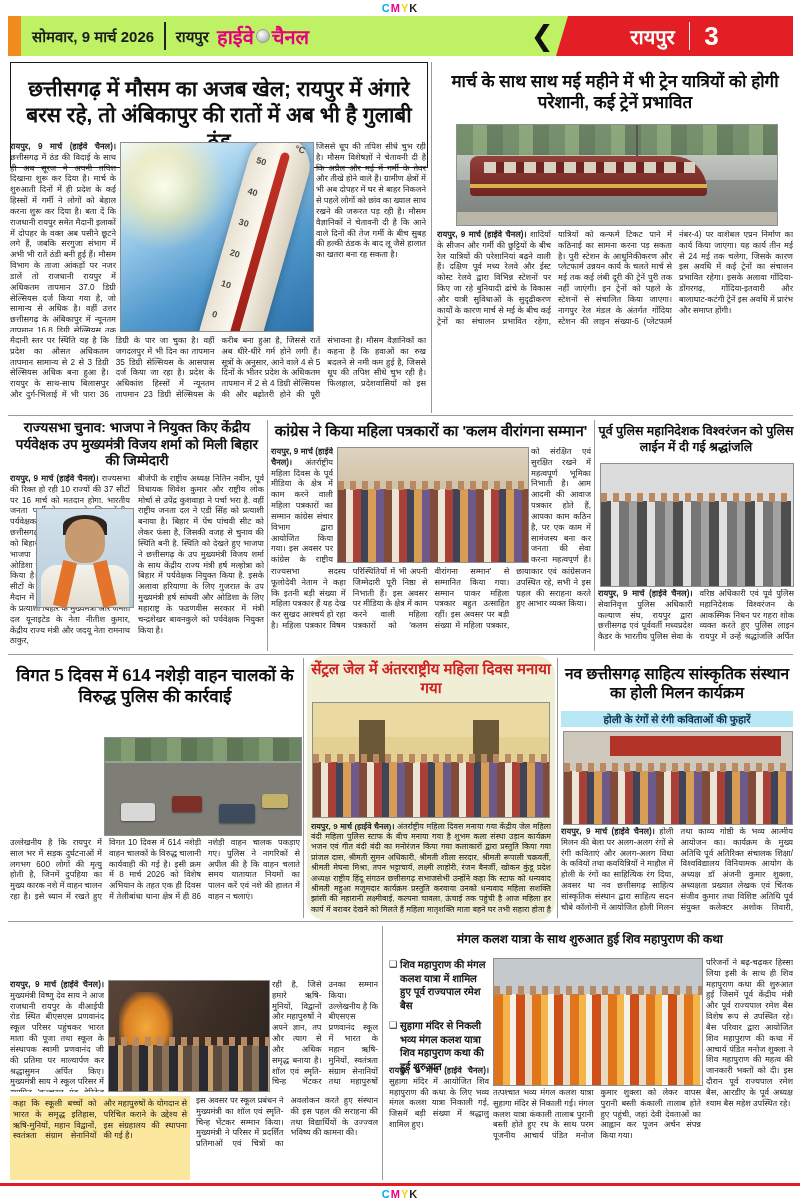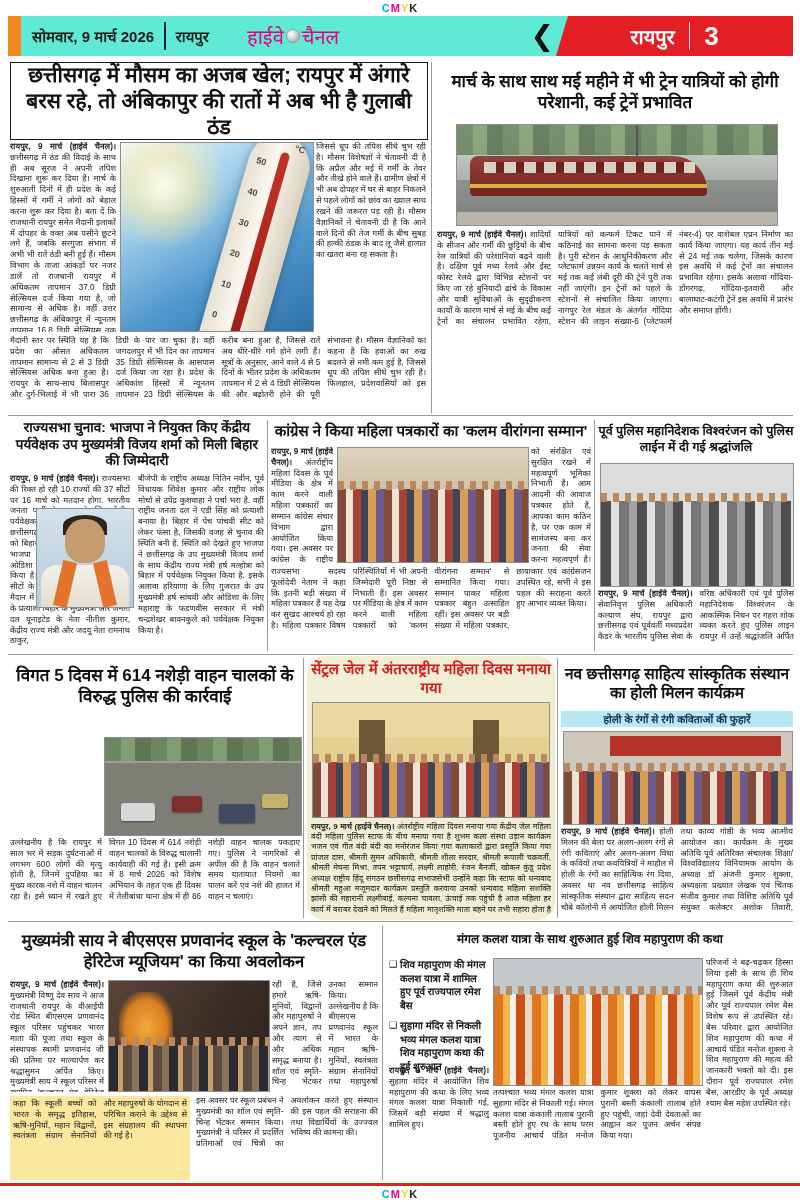--- a/index.html
+++ b/index.html
@@ -3,40 +3,40 @@
 <meta charset="utf-8">
 <style>
   html,body{margin:0;padding:0;background:#ffffff;}
   .page{position:relative;width:800px;height:1203px;background:#fff;overflow:hidden;
         font-family:"Liberation Sans","DejaVu Sans",sans-serif;color:#111;}
   .abs{position:absolute;}
   
   .cmyk{position:absolute;left:0;right:0;text-align:center;font-weight:bold;font-size:11px;letter-spacing:1px;}
   .cmyk .c{color:#00aeef}.cmyk .m{color:#ec008c}.cmyk .y{color:#f7d117}.cmyk .k{color:#221f1f}
   
-  .masthead{position:absolute;left:8px;top:16px;width:785px;height:40px;background:#5eead4;
+  .masthead{position:absolute;left:8px;top:16px;width:785px;height:40px;background:#bef264;
             display:flex;align-items:center;}
   .m-tab{position:absolute;left:0;top:0;width:13px;height:100%;background:#f28a1e;}
   .m-date{margin-left:24px;font-weight:bold;font-size:15px;color:#1c1c1c;}
   .m-vdiv{width:1.5px;height:72%;background:#222;margin:0 10px;}
   .m-city{font-weight:bold;font-size:15px;color:#1c1c1c;}
-  .m-logo{font-weight:normal;font-size:20px;color:#e6007d;margin-left:38px;display:flex;align-items:center;}
+  .m-logo{font-weight:bold;font-size:20px;color:#e6007d;margin-left:8px;display:flex;align-items:center;}
   .globe{display:inline-block;width:12px;height:12px;border-radius:50%;
          background:radial-gradient(circle at 35% 35%,#fff,#c9c9c9 55%,#8a8a8a);margin:0 2px;border:1px solid #999;}
   .m-right{margin-left:auto;display:flex;align-items:center;height:100%;}
   .m-chev{font-size:28px;font-weight:bold;color:#111;line-height:40px;margin-right:2px;}
   .m-pagebox{height:100%;background:#e31e25;display:flex;align-items:center;padding:0 16px;
              clip-path:polygon(12px 0,100% 0,100% 100%,0 100%);min-width:205px;justify-content:center;gap:14px;}
   .m-ed{color:#fff;font-weight:bold;font-size:20px;}
   .m-pdiv{width:1.5px;height:70%;background:#fff;opacity:.9;}
   .m-pn{color:#fff;font-weight:bold;font-size:26px;}
   
   .hl{font-weight:bold;color:#101010;text-align:center;line-height:1.25;display:flex;
       align-items:center;justify-content:center;overflow:hidden;}
-  .hl-box{border:1.6px solid #1a1a1a;padding:4px 6px;}
+  .hl-box{border:1.6px solid #1a1a1a;padding:18px 6px;}
   .kicker{background:#b8e7f6;color:#0d3050;font-weight:bold;text-align:center;font-size:10.5px;
           line-height:16px;overflow:hidden;white-space:nowrap;}
   
   .bt{font-size:8.2px;line-height:1.32;text-align:justify;color:#1b1b1b;overflow:hidden;column-gap:7px;}
   .dl{font-weight:bold;}
   .rule-h{position:absolute;height:1px;background:#9a9a9a;}
   .rule-v{position:absolute;width:1px;background:#9a9a9a;}
   
   .ph{position:absolute;overflow:hidden;border:1px solid #8e8e8e;background:#c9c9c9;}
   .thermo-sky{background:linear-gradient(150deg,#f4fbff 0%,#a8d4ef 28%,#4f97cc 65%,#2d71a8 100%);}
@@ -211,21 +211,20 @@
   <div class="abs hl" style="left:561px;top:658px;width:232px;height:50px;font-size:15.5px;">नव छत्तीसगढ़ साहित्य सांस्कृतिक संस्थान का होली मिलन कार्यक्रम</div>
   <div class="abs kicker" style="left:561px;top:711px;width:232px;height:16px;">होली के रंगों से रंगी कविताओं की फुहारें</div>
   <div class="ph banner-bg" style="left:563px;top:731px;width:228px;height:92px;">
     <div class="red-banner"></div>
     <div class="crowd-row" style="height:58%;"></div>
   </div>
   <div class="abs bt" style="left:561px;top:827px;width:232px;height:90px;column-count:2;"><span class="dl">रायपुर, 9 मार्च (हाईवे चैनल)।</span> <span>होली मिलन की बेला पर अलग-अलग रंगों से रंगी कविताएं और अलग-अलग विधा के कवियों तथा कवयित्रियों ने माहौल में होली के रंगों का साहित्यिक रंग दिया, अवसर था नव छत्तीसगढ़ साहित्य सांस्कृतिक संस्थान द्वारा साहित्य सदन चौबे कॉलोनी में आयोजित होली मिलन तथा काव्य गोष्ठी के भव्य आत्मीय आयोजन का। कार्यक्रम के मुख्य अतिथि पूर्व अतिरिक्त संचालक शिक्षा/विश्वविद्यालय विनियामक आयोग के अध्यक्ष डॉ अंजनी कुमार शुक्ला, अध्यक्षता प्रख्यात लेखक एवं चिंतक संजीव कुमार तथा विशिष्ट अतिथि पूर्व संयुक्त कलेक्टर अशोक तिवारी, चंद्रकांत पांडे रहे। कार्यक्रम का संचालन कवयित्री श्रीमती कल्याणी तिवारी ने किया तथा अनेक रचनाकारों ने होली पर केंद्रित रचनाओं का पाठ कर श्रोताओं को आनंदित किया।</span></div>
 
   <div class="rule-h" style="left:8px;top:921px;width:785px;"></div>
 
-  <div class="abs hl" style="left:10px;top:926px;width:368px;height:50px;font-size:16.5px;">मुख्यमंत्री साय ने बीएसएस प्रणवानंद स्कूल के 'कल्चरल एंड हेरिटेज म्यूजियम' का किया अवलोकन</div>
   <div class="abs bt" style="left:10px;top:980px;width:94px;height:112px;"><span class="dl">रायपुर, 9 मार्च (हाईवे चैनल)।</span> <span>मुख्यमंत्री विष्णु देव साय ने आज राजधानी रायपुर के वीआईपी रोड स्थित बीएसएस प्रणवानंद स्कूल परिसर पहुंचकर भारत माता की पूजा तथा स्कूल के संस्थापक स्वामी प्रणवानंद जी की प्रतिमा पर माल्यार्पण कर श्रद्धासुमन अर्पित किए। मुख्यमंत्री साय ने स्कूल परिसर में स्थापित 'कल्चरल एंड हेरिटेज म्यूजियम' का अवलोकन किया।</span></div>
   <div class="ph cm-bg" style="left:108px;top:980px;width:160px;height:110px;">
     <div class="idol"></div>
     <div class="crowd-row dark-row"></div>
   </div>
   <div class="abs bt" style="left:272px;top:980px;width:106px;height:112px;column-count:2;">रही है, जिसे हमारे ऋषि-मुनियों, विद्वानों और महापुरुषों ने अपने ज्ञान, तप और त्याग से और अधिक समृद्ध बनाया है। शॉल एवं स्मृति-चिन्ह भेंटकर उनका सम्मान किया। उल्लेखनीय है कि बीएसएस प्रणवानंद स्कूल में भारत के महान ऋषि-मुनियों, स्वतंत्रता संग्राम सेनानियों तथा महापुरुषों की प्रतिमाएं स्थापित हैं।</div>
   <div class="abs bt ybox" style="left:10px;top:1096px;width:180px;height:84px;column-count:2;">कहा कि स्कूली बच्चों को भारत के समृद्ध इतिहास, ऋषि-मुनियों, महान विद्वानों, स्वतंत्रता संग्राम सेनानियों और महापुरुषों के योगदान से परिचित कराने के उद्देश्य से इस संग्रहालय की स्थापना की गई है।</div>
   <div class="abs bt" style="left:196px;top:1096px;width:182px;height:84px;column-count:2;">इस अवसर पर स्कूल प्रबंधन ने मुख्यमंत्री का शॉल एवं स्मृति-चिन्ह भेंटकर सम्मान किया। मुख्यमंत्री ने परिसर में प्रदर्शित प्रतिमाओं एवं चित्रों का अवलोकन करते हुए संस्थान की इस पहल की सराहना की तथा विद्यार्थियों के उज्ज्वल भविष्य की कामना की।</div>
   <div class="rule-v" style="left:382px;top:926px;height:254px;"></div>
 

